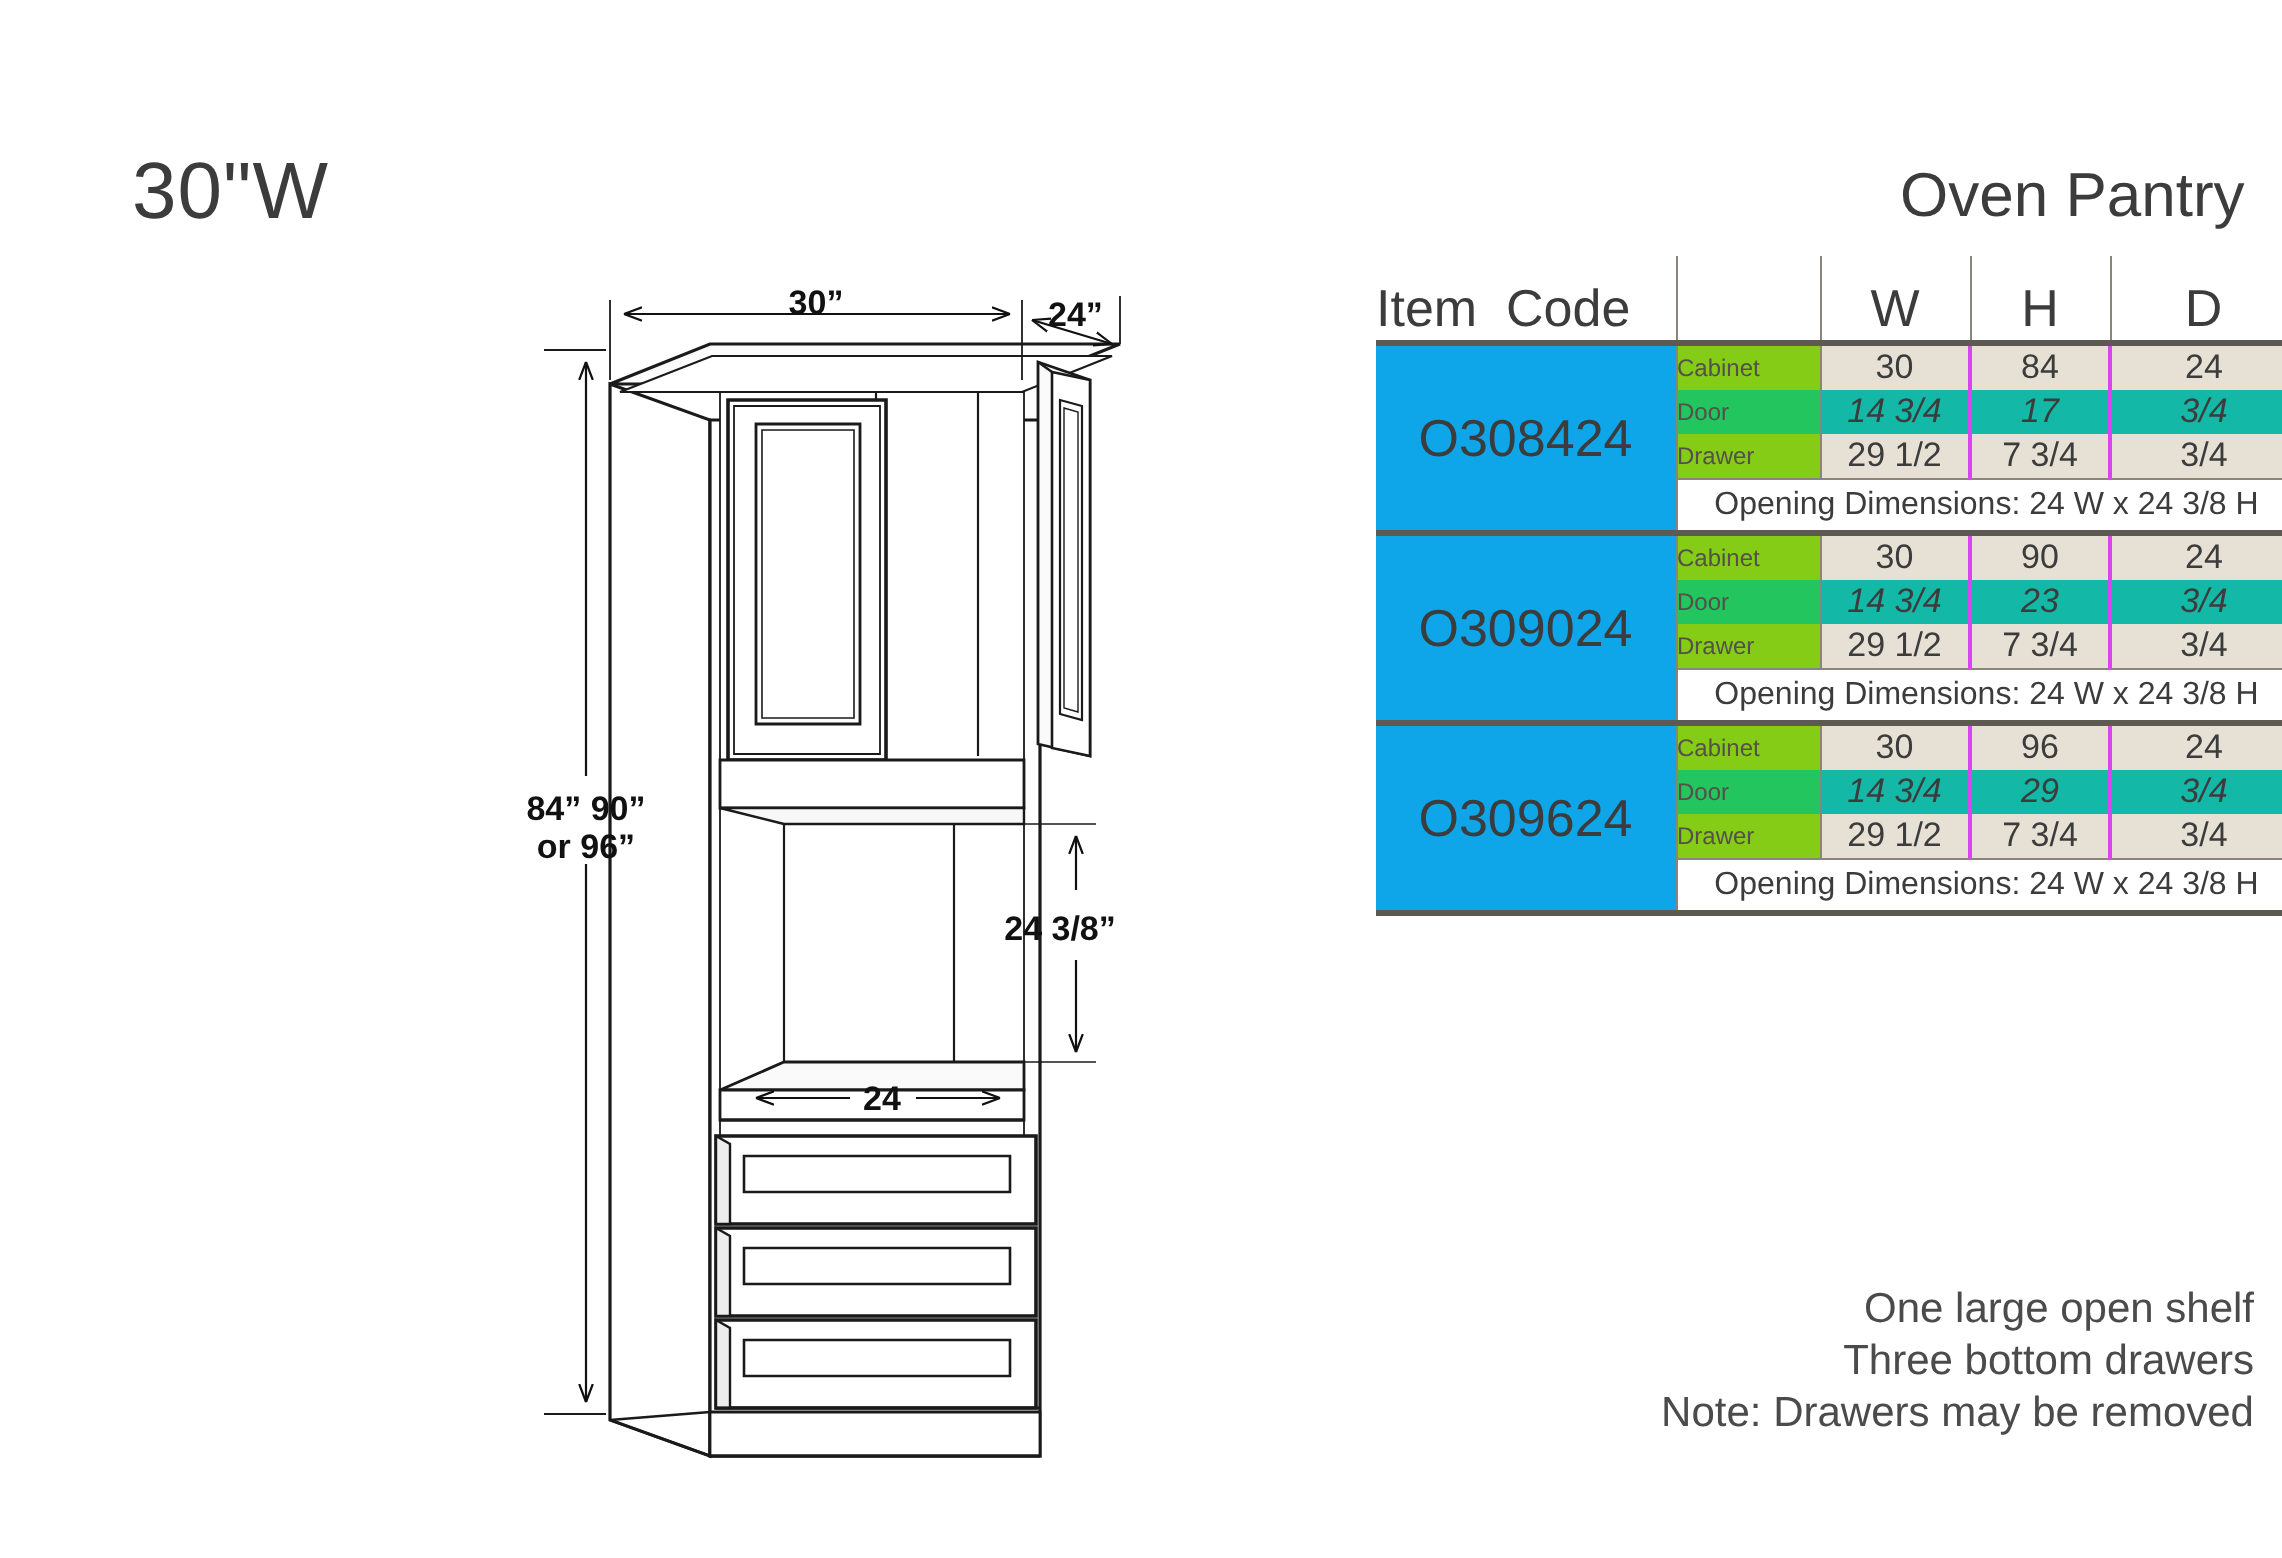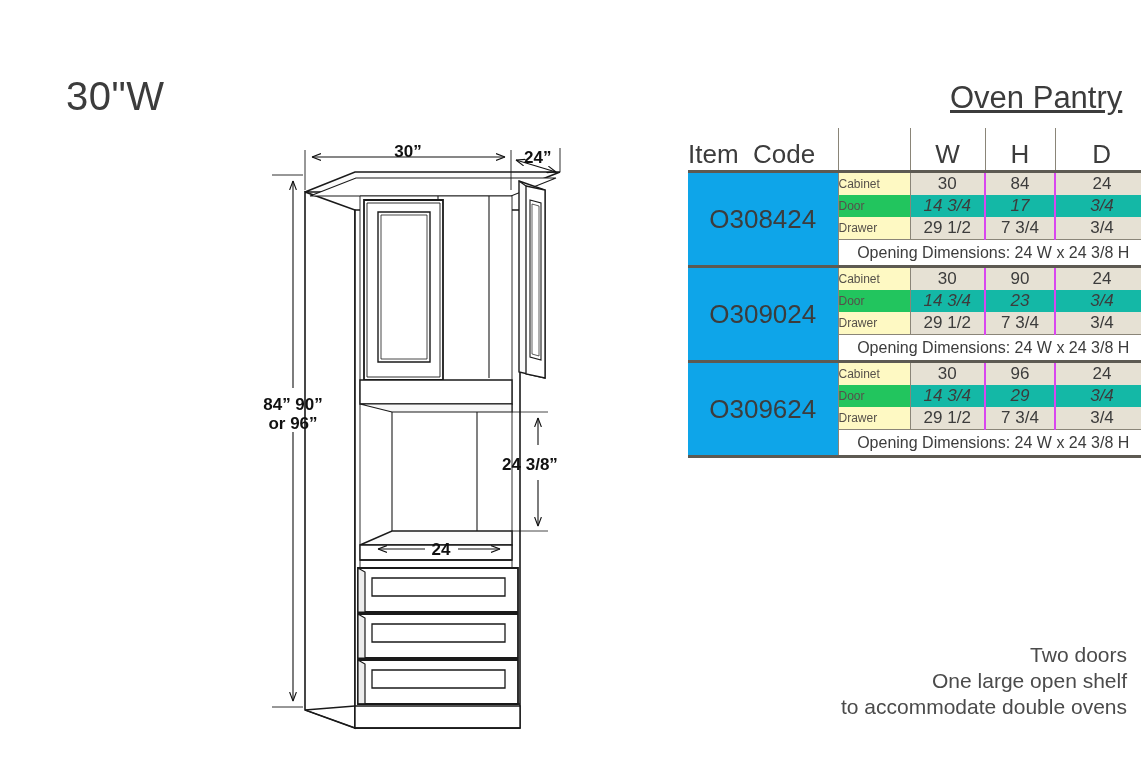--- a/index.html
+++ b/index.html
@@ -30,21 +30,20 @@
 
   
   #category-title {
     position: absolute;
     left: 950px;
     top: 80px;
     font-size: 31px;
     font-weight: 400;
     color: #3c3c3c;
     white-space: nowrap;
-    text-decoration: underline;
   }
 
   
   #spec-table {
     position: absolute;
     left: 688px;
     top: 128px;
     width: 460px;
   }
   #spec-table table {
@@ -86,21 +85,21 @@
     font-size: 26px;
     color: #3c3c3c;
     border-top: 3px solid #5d5a52;
     border-bottom: 3px solid #5d5a52;
     border-right: 1px solid #8a8578;
   }
   .grp-sep-top { border-top: 3px solid #5d5a52; }
   .grp-sep-bot { border-bottom: 3px solid #5d5a52; }
 
   .part-cell {
-    background: #fef9c3;
+    background: #84cc16;
     font-size: 12px;
     color: #55504a;
     padding-left: 6px;
     height: 22px;
     border-right: 1px solid #8a8578;
   }
   .part-cell.alt { background: #22c55e; }
 
   .num-cell {
     text-align: center;
@@ -240,23 +239,23 @@
       </tr>
       <tr>
         <td class="open-cell grp-sep-bot" colspan="4">Opening Dimensions: 24 W x 24 3/8 H</td>
       </tr>
 
     </tbody>
   </table>
 </div>
 
 <div id="notes">
-  <div>Two doors</div>
   <div>One large open shelf</div>
-  <div>to accommodate double ovens</div>
+  <div>Three bottom drawers</div>
+  <div>Note:  Drawers may be removed</div>
 </div>
 
 <svg id="drawing" width="1141" height="779" viewBox="0 0 1141 779">
   <defs>
     <marker id="arrS" markerWidth="10" markerHeight="8" refX="9" refY="4" orient="auto" markerUnits="userSpaceOnUse">
       <path d="M9,4 L0,0.6 M9,4 L0,7.4" stroke="#111" stroke-width="1.1" fill="none"></path>
     </marker>
     <marker id="arrE" markerWidth="10" markerHeight="8" refX="1" refY="4" orient="auto" markerUnits="userSpaceOnUse">
       <path d="M1,4 L10,0.6 M1,4 L10,7.4" stroke="#111" stroke-width="1.1" fill="none"></path>
     </marker>

